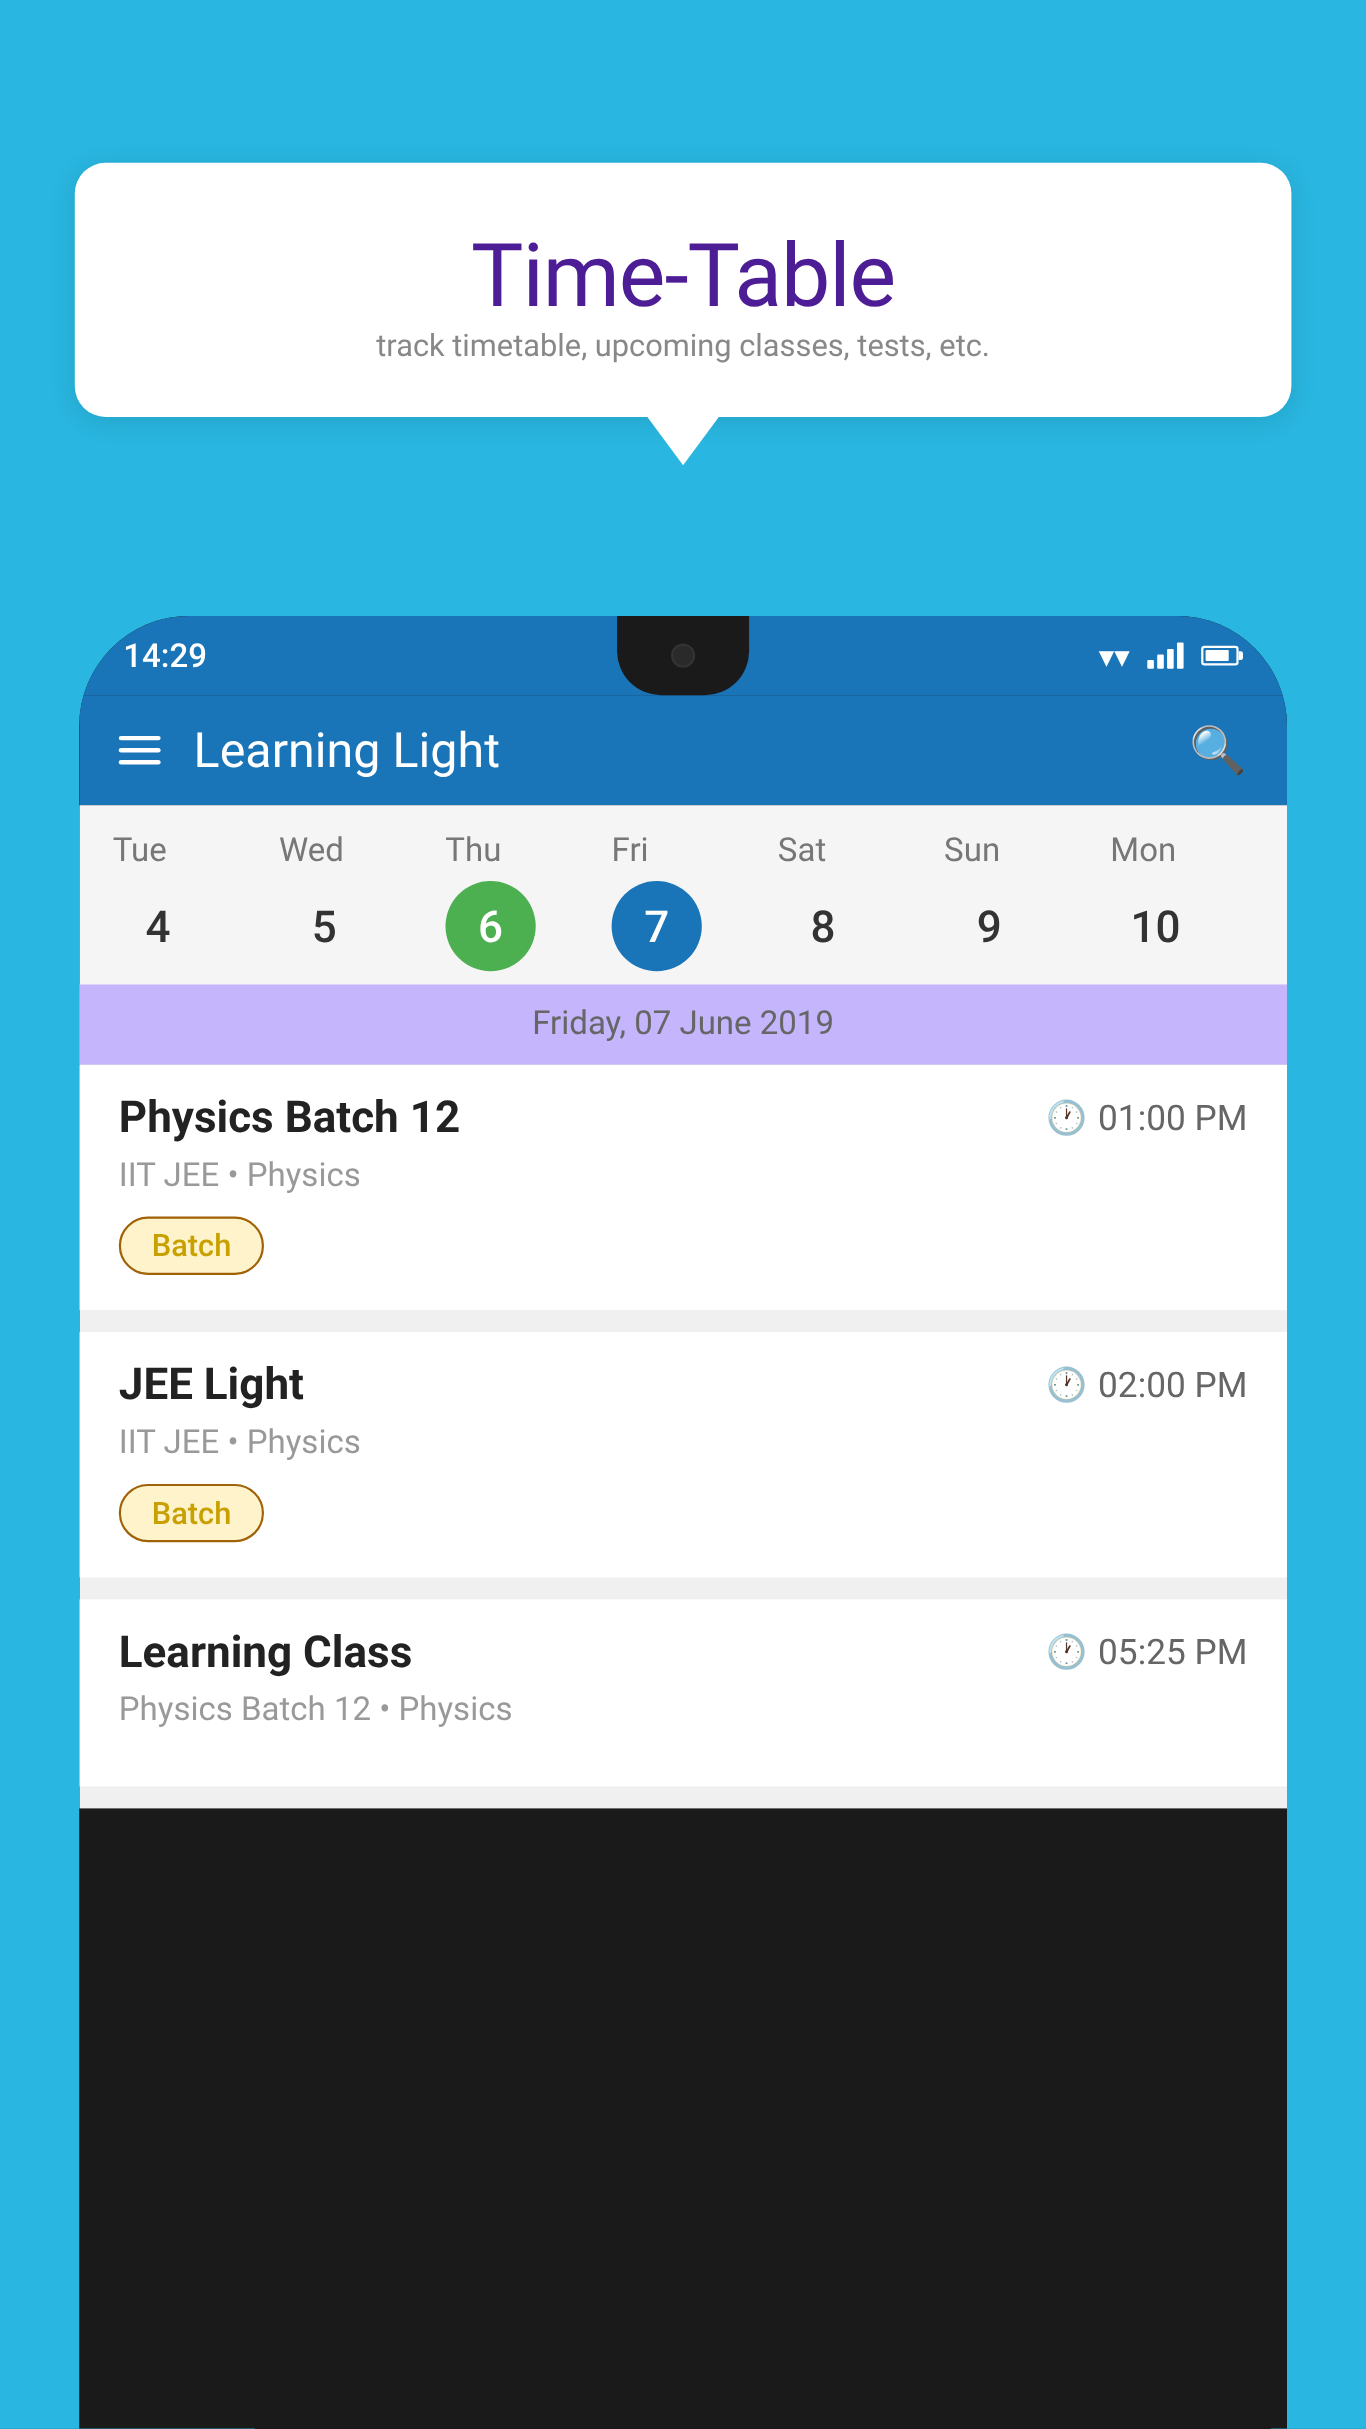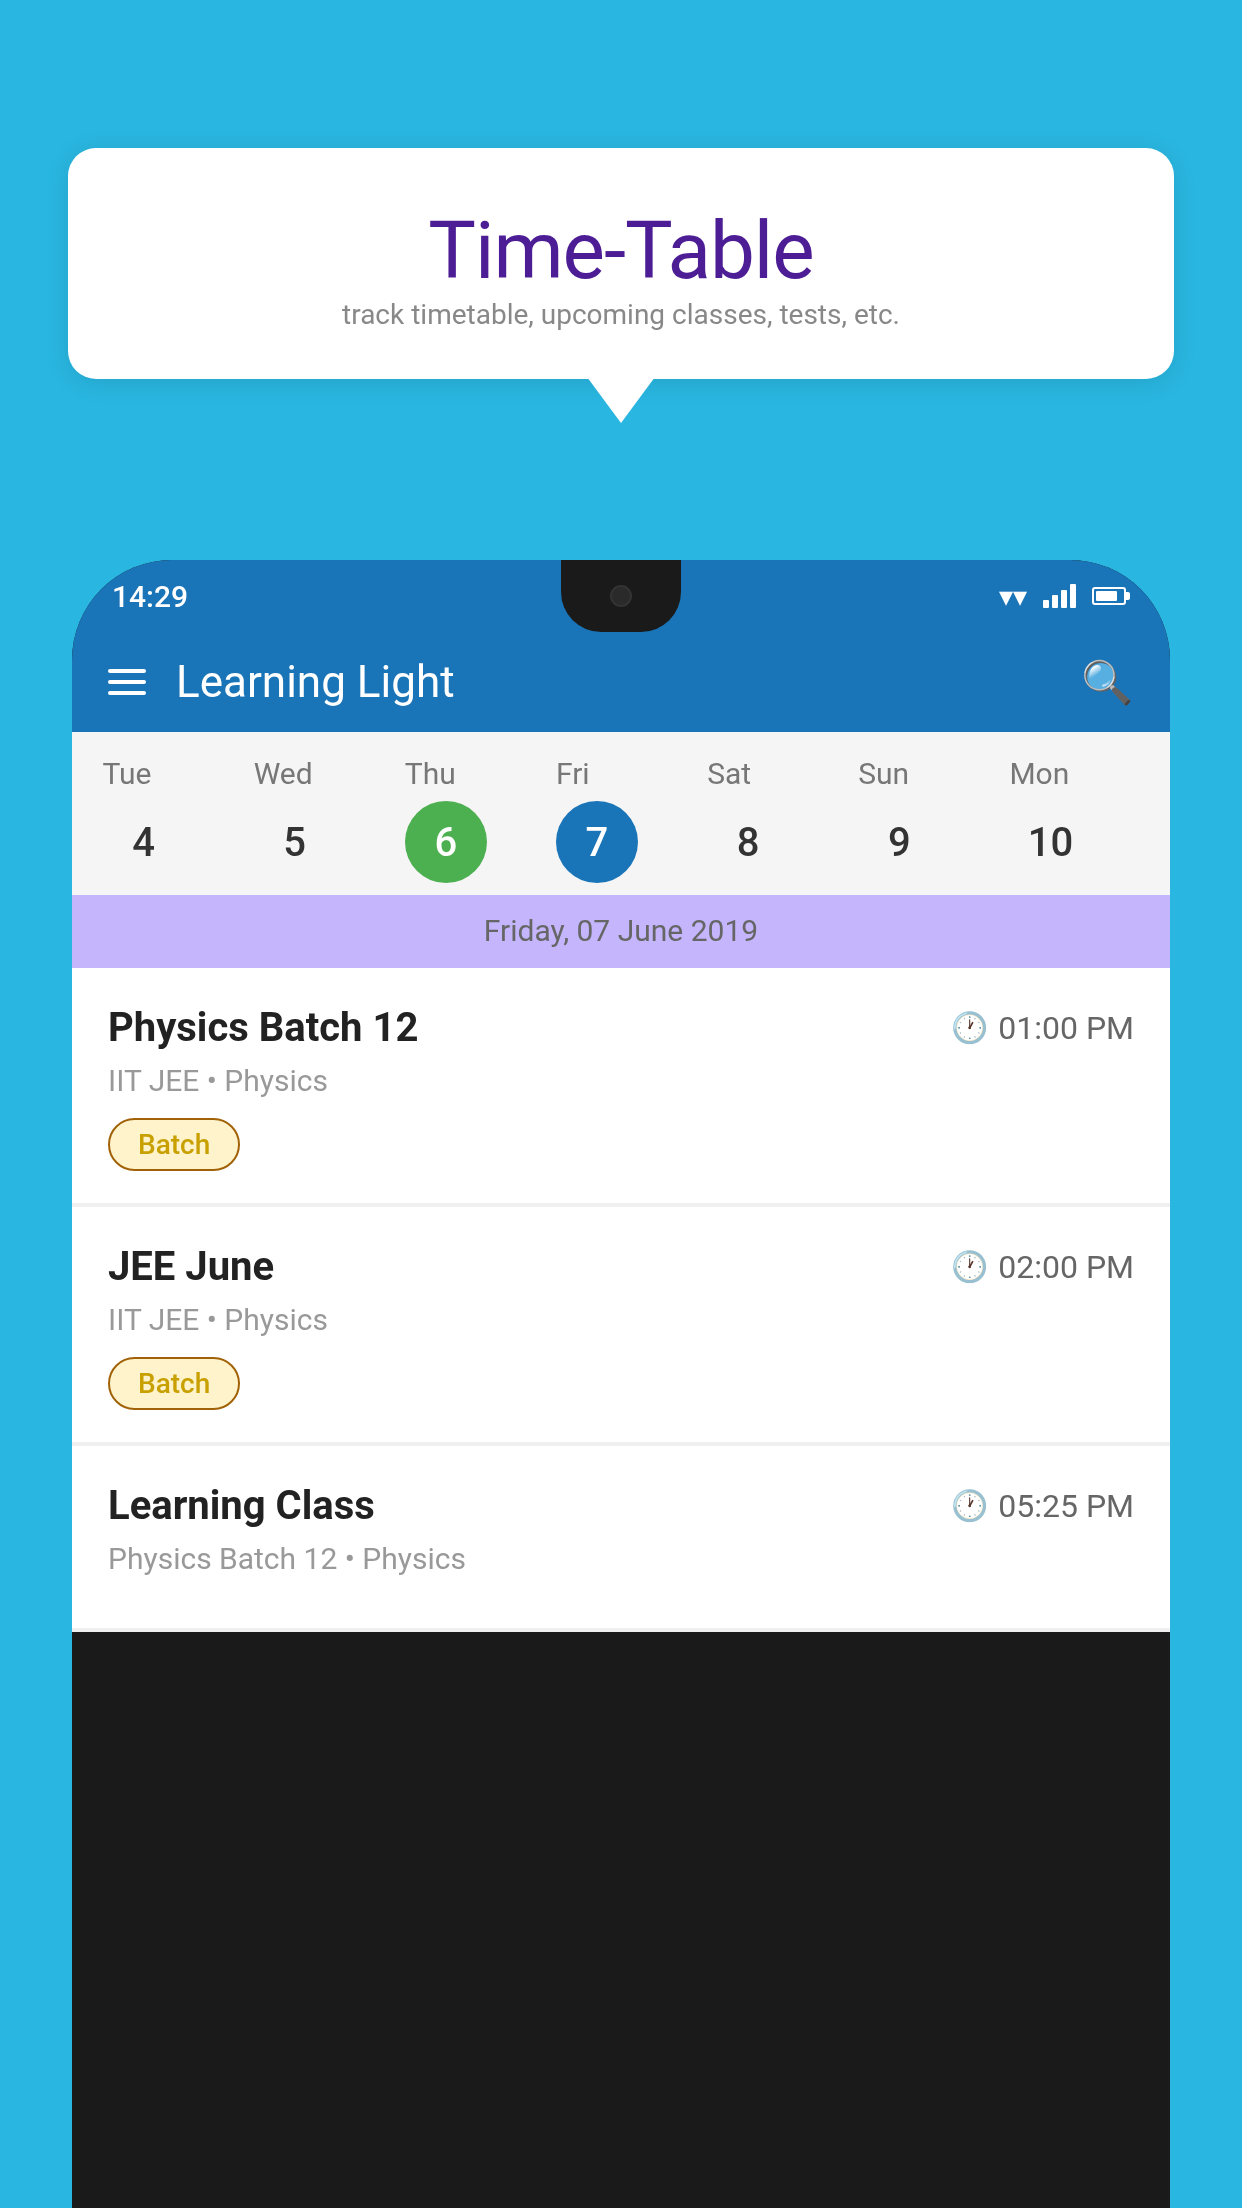--- a/index.html
+++ b/index.html
@@ -218,22 +218,22 @@
     }
 
     
     .class-list {
       background: #f0f0f0;
       overflow-y: auto;
     }
 
     .class-item {
       background: #fff;
-      margin-bottom: 4px;
-      padding: 36px 36px 32px;
+      margin-bottom: 20px;
+      padding: 24px 36px 32px;
     }
 
     .class-header {
       display: flex;
       justify-content: space-between;
       align-items: center;
       margin-bottom: 12px;
     }
 
     .class-name {
@@ -399,21 +399,21 @@
     <div class="class-list">
 
     <div class="class-item"><div class="class-header">
             <div class="class-name">Physics Batch 12</div>
             <div class="class-time">
               <span class="clock-icon">🕐</span>
               <span>01:00 PM</span>
             </div>
           </div><div class="class-meta">IIT JEE • Physics</div><span class="batch-badge">Batch</span></div>
         <div class="class-item"><div class="class-header">
-            <div class="class-name">JEE June</div>
+            <div class="class-name">JEE Light</div>
             <div class="class-time">
               <span class="clock-icon">🕐</span>
               <span>02:00 PM</span>
             </div>
           </div><div class="class-meta">IIT JEE • Physics</div><span class="batch-badge">Batch</span></div>
         <div class="class-item">
           <div class="class-header">
             <div class="class-name">Learning Class</div>
             <div class="class-time">
               <span class="clock-icon">🕐</span>

